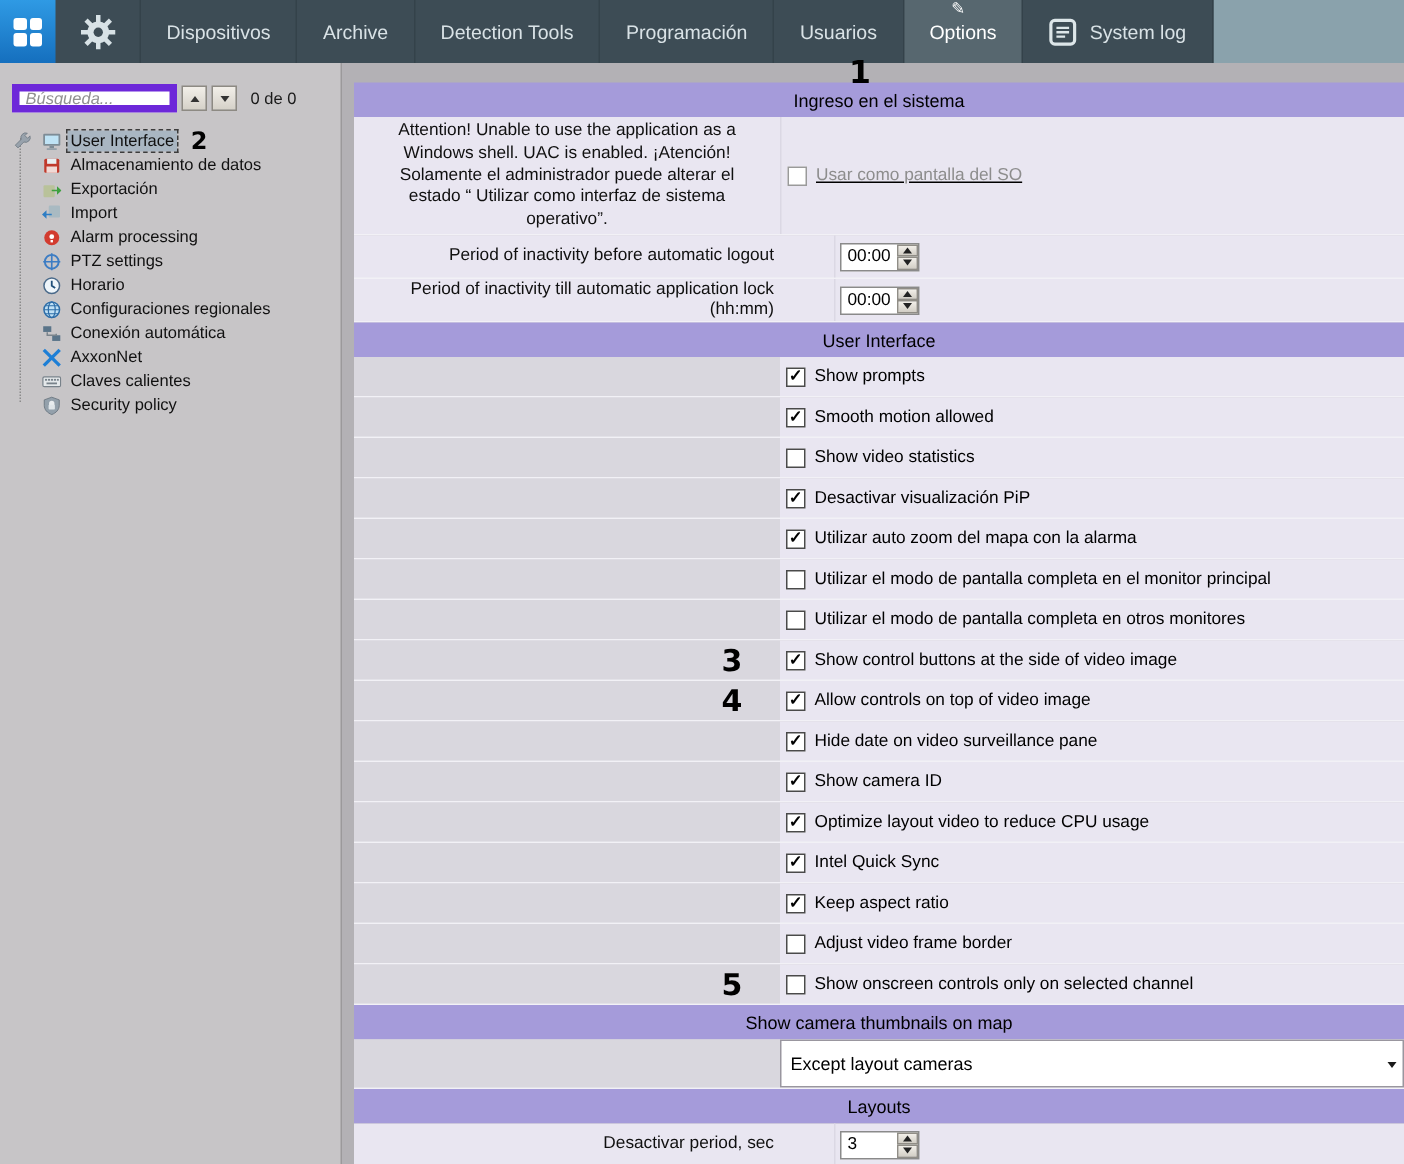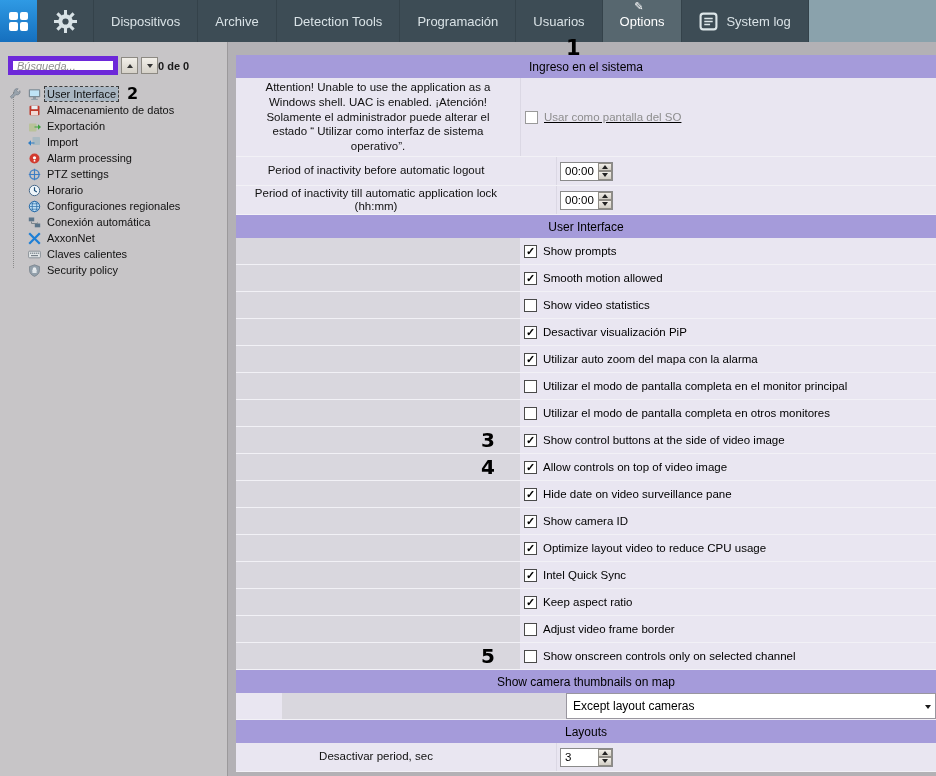--- a/index.html
+++ b/index.html
@@ -24,57 +24,57 @@
 
   
   .sidebar{position:absolute;left:0;top:42px;width:228px;height:734px;background:#c7c5c7;border-right:1px solid #9b999b;}
   .searchbar{display:flex;align-items:center;padding:14px 6px 6px 8px;}
   .search{width:110px;height:19px;border:5px solid #6d28d9;background:#fff;font-family:inherit;font-size:11px;padding:0 4px;color:#333;}
   .search::placeholder{font-style:italic;color:#909090;}
   .nav-btn{width:17px;height:17px;margin-left:3px;background:linear-gradient(#f2efe9,#d5d1c8);border:1px solid #8d8a83;cursor:pointer;position:relative;padding:0;}
   .nav-btn::after{content:"";position:absolute;left:50%;top:50%;transform:translate(-50%,-50%);border:3.5px solid transparent;}
   .nav-btn.up::after{border-bottom:4.5px solid #333;border-top:0;}
   .nav-btn.down::after{border-top:4.5px solid #333;border-bottom:0;}
-  .counter{font-size:11px;color:#1a1a1a;font-weight:bold;}
+  .counter{margin-left:9px;font-size:11px;color:#1a1a1a;}
   .tree{position:relative;margin-top:5px;padding-left:7px;}
   .tree::before{content:"";position:absolute;left:13px;top:6px;height:calc(100% - 16px);border-left:1px dotted #8b8b8b;}
   .tree-item{position:relative;display:flex;align-items:center;height:16px;font-size:11px;color:#111;cursor:pointer;padding-left:20px;}
   .tree-item .icon{width:14px;height:13px;margin-right:4px;flex:none;display:flex;align-items:center;justify-content:center;}
   .tree-item .icon.prefix{position:absolute;left:0;margin-right:0;}
   .tree-item .label{white-space:nowrap;padding:1px 2px;}
   .tree-item.selected .label{background:#a9b6c2;outline:1px dashed #3c3c3c;}
   .tree-ann{font-size:16px;margin-left:9px;}
 
   
   .main{position:absolute;left:236px;top:55px;width:700px;}
   .sec-header{height:23px;background:#a59bda;display:flex;align-items:center;justify-content:center;font-size:12px;color:#000;}
   .row{display:flex;width:100%;border-bottom:1px solid #f2f1f6;background:#e9e6f1;}
   .attn-row{height:79px;}
   .attn-text{width:284px;display:flex;align-items:center;justify-content:center;text-align:center;font-size:11.5px;line-height:1.3;color:#101010;padding:2px 16px;}
   .attn-ctrl{flex:1;display:flex;align-items:center;padding-left:4px;border-left:1px solid #dbd8e4;text-decoration:underline;}
   .spin-row{height:29px;align-items:center;}
-  .cell-label{width:284px;text-align:center;font-size:11.5px;line-height:1.15;color:#101010;padding-right:4px;}
+  .cell-label{width:284px;text-align:right;font-size:11.5px;line-height:1.15;color:#101010;padding-right:4px;}
   .cell-ctrl{flex:1;display:flex;align-items:center;padding-left:3px;border-left:1px solid #dbd8e4;align-self:stretch;margin-left:36px;}
   .spinbox{display:flex;height:19px;border:1px solid #8a8a8a;background:#fff;}
   .spin-value{width:37px;font-size:11.5px;color:#000;padding:2px 0 0 4px;}
   .spin-btns{width:14px;display:flex;flex-direction:column;}
   .spin-btn{flex:1;background:linear-gradient(#f2efe9,#d2cec5);border:1px solid #908d86;position:relative;cursor:pointer;padding:0;}
   .spin-btn::after{content:"";position:absolute;left:50%;top:50%;transform:translate(-50%,-50%);border:3px solid transparent;}
   .spin-btn.up::after{border-bottom:4px solid #222;border-top:0;}
   .spin-btn.down::after{border-top:4px solid #222;border-bottom:0;}
   .cb-row{height:27px;}
   .cb-left{width:284px;background:#d9d7de;display:flex;align-items:center;justify-content:flex-end;padding-right:25px;}
   .cb-right{flex:1;display:flex;align-items:center;padding-left:4px;}
   .row-ann{font-size:20px;}
   .cb-wrap{display:flex;align-items:center;cursor:pointer;}
   .cb-box{width:13px;height:13px;background:#fff;border:1px solid #4a4a4a;display:flex;align-items:center;justify-content:center;font-size:11px;font-weight:bold;color:#000;margin-right:6px;flex:none;line-height:1;}
   .cb-label{font-size:11.5px;color:#000;white-space:nowrap;}
   .cb-wrap.disabled .cb-box{border-color:#9a9a9a;}
   .cb-wrap.disabled .cb-label{color:#8d8d8d;}
-  .dd-row{height:27px;padding-left:46px;}
+  .dd-row{height:33px;}
   .dd-cell{flex:1;display:flex;align-items:stretch;}
   .dropdown{flex:1;display:flex;align-items:center;background:#fff;border:1px solid #99969f;cursor:pointer;}
   .dd-value{flex:1;font-size:12px;color:#000;padding-left:6px;}
   .dd-arrow{width:15px;align-self:stretch;display:flex;align-items:center;justify-content:center;cursor:pointer;}
   .dd-arrow::after{content:"";border:3.5px solid transparent;border-top:4.5px solid #1a1a1a;margin-top:4px;}
 </style>
 </head>
 <body>
 
 <div class="screen" id="screen">

